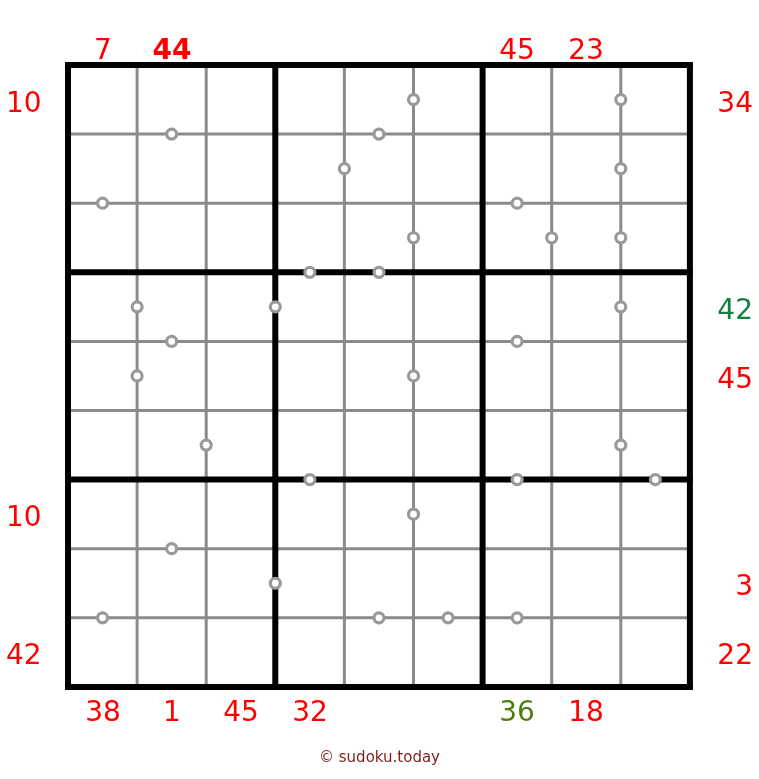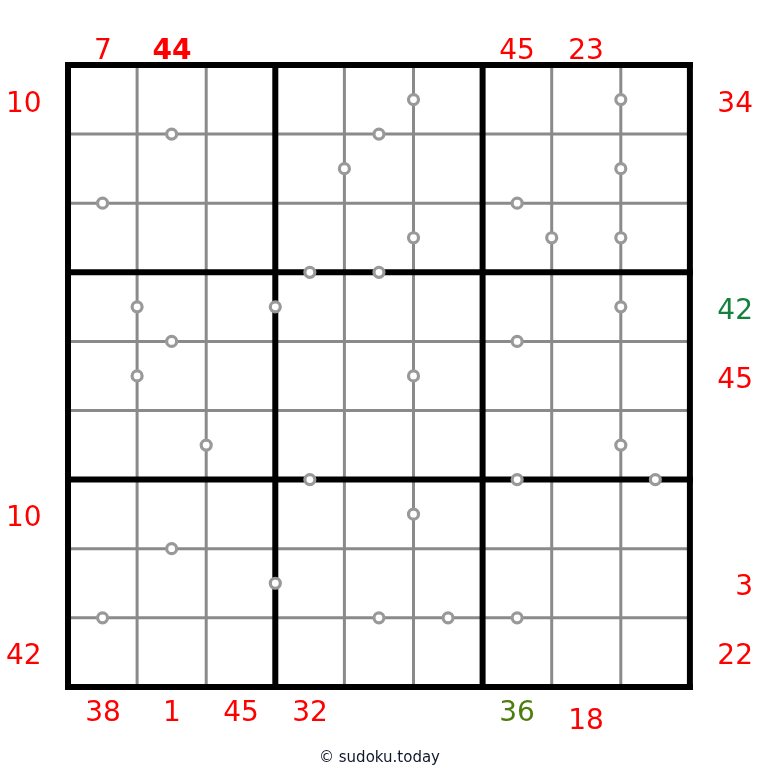--- a/index.html
+++ b/index.html
@@ -13,21 +13,21 @@
     font-size:28px;line-height:33px;
     color:#ff0000;
     -webkit-user-select:none;user-select:none;
   }
   .clue.h{width:80px;text-align:center;}
   .clue.left{width:56px;text-align:left;}
   .clue.right{width:56px;text-align:right;}
   #grid-svg{position:absolute;left:0;top:0;}
   .footer{
     position:absolute;left:0;top:748px;width:759px;
-    text-align:center;font-size:15px;line-height:18px;color:#0f172a;
+    text-align:center;font-size:15px;line-height:18px;color:#7f1d1d;
   }
 </style>
 </head>
 <body>
 
 <div>
 
   <svg id="grid-svg" width="759" height="779" viewBox="0 0 759 779">
       <line x1="137.1" y1="65" x2="137.1" y2="686.9" stroke="#8a8a8a" stroke-width="3"></line>
       <line x1="68" y1="134.1" x2="689.9" y2="134.1" stroke="#8a8a8a" stroke-width="3"></line>
@@ -86,21 +86,21 @@
   <div class="clue h" style="left: 63px; top: 33px; color: rgb(255, 0, 0);">7</div>
   <div class="clue h" style="left: 132px; top: 33px; color: rgb(255, 0, 0); font-weight: bold;">44</div>
   <div class="clue h" style="left: 477px; top: 33px; color: rgb(255, 0, 0);">45</div>
   <div class="clue h" style="left: 546px; top: 33px; color: rgb(255, 0, 0);">23</div>
 
   <div class="clue h" style="left: 63px; top: 695px; color: rgb(255, 0, 0);">38</div>
   <div class="clue h" style="left: 132px; top: 695px; color: rgb(255, 0, 0);">1</div>
   <div class="clue h" style="left: 201px; top: 695px; color: rgb(255, 0, 0);">45</div>
   <div class="clue h" style="left: 270px; top: 695px; color: rgb(255, 0, 0);">32</div>
   <div class="clue h" style="left: 477px; top: 695px; color: #4d7c0f;">36</div>
-  <div class="clue h" style="left: 546px; top: 695px; color: rgb(255, 0, 0); margin-top: 8px;">18</div>
+  <div class="clue h" style="left: 546px; top: 695px; color: rgb(255, 0, 0);">18</div>
 
   <div class="clue left" style="left: 6px; top: 86px; color: rgb(255, 0, 0);">10</div>
   <div class="clue left" style="left: 6px; top: 500px; color: rgb(255, 0, 0);">10</div>
   <div class="clue left" style="left: 6px; top: 638px; color: rgb(255, 0, 0);">42</div>
 
   <div class="clue right" style="left: 697px; top: 86px; color: rgb(255, 0, 0);">34</div>
   <div class="clue right" style="left: 697px; top: 293px; color: #15803d;">42</div>
   <div class="clue right" style="left: 697px; top: 362px; color: rgb(255, 0, 0);">45</div>
   <div class="clue right" style="left: 697px; top: 569px; color: rgb(255, 0, 0);">3</div>
   <div class="clue right" style="left: 697px; top: 638px; color: rgb(255, 0, 0);">22</div>

